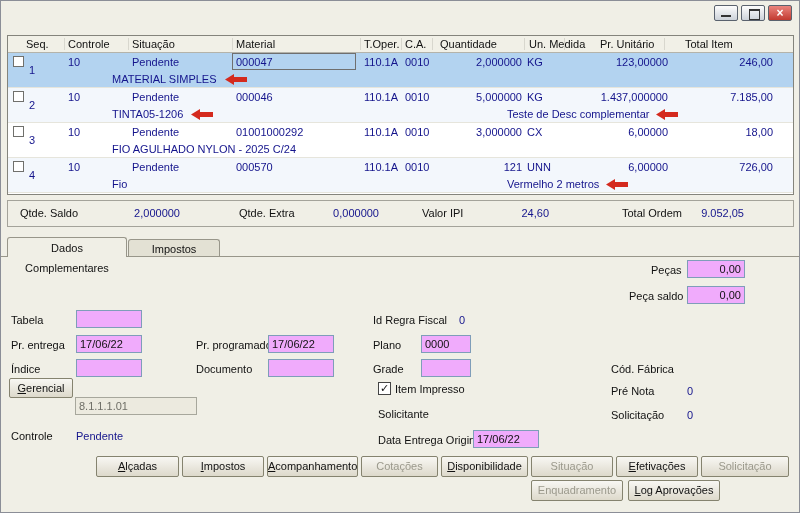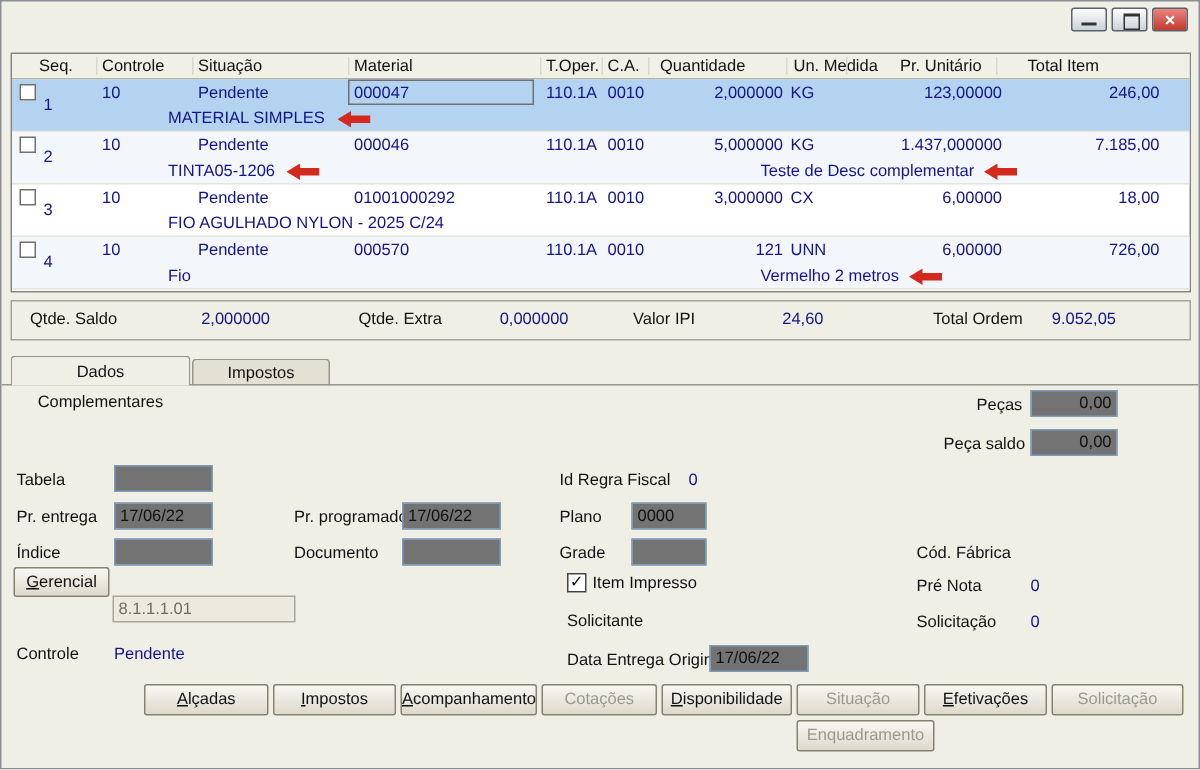--- a/index.html
+++ b/index.html
@@ -59,21 +59,21 @@
 
   
   .tab { position:absolute; text-align:center; border:1px solid #98968a; border-bottom:none; border-radius:3px 3px 0 0; cursor:default; }
   .tab.active { left:6px; top:236px; width:120px; height:20px; line-height:20px; background:#f0efe6; z-index:3; }
   .tab.inactive { left:127px; top:238px; width:92px; height:18px; line-height:18px; background:#e3e1d4; z-index:1; }
   .tab-line { position:absolute; left:0; right:0; top:255px; height:1px; background:#98968a; z-index:2; }
 
   
   .lbl { position:absolute; white-space:nowrap; color:#111; }
   .bval { position:absolute; white-space:nowrap; color:#14148c; }
-  .tbox { position:absolute; height:18px; border:1px solid #7f9db9; background:#737373;
+  .tbox { position:absolute; height:18px; border:1px solid #7f9db9; background:#f0abfc;
     font-family:inherit; font-size:11px; padding:0 3px; color:#111; }
   .tbox.num { text-align:right; }
   .tbox.dis { background:#eceadf; border-color:#a7a79c; color:#6e6e66; }
   .chk { position:absolute; width:13px; height:13px; background:#fff; border:1px solid #444;
     font-size:11px; line-height:11px; text-align:center; color:#111; }
 
   
   .btn { position:absolute; height:21px; background:linear-gradient(#f8f7f3,#ddd9cb);
     border:1px solid #85836f; border-radius:2px; font-family:inherit; font-size:11px;
     color:#111; text-align:center; line-height:19px; cursor:default; white-space:nowrap; }
@@ -281,14 +281,15 @@
   <button class="btn" style="left:95px;top:455px;width:83px"><u>A</u>lçadas</button>
   <button class="btn" style="left:181px;top:455px;width:82px"><u>I</u>mpostos</button>
   <button class="btn" style="left:266px;top:455px;width:91px"><u>A</u>companhamento</button>
   <button class="btn disabled" style="left:360px;top:455px;width:77px">Cotações</button>
   <button class="btn" style="left:440px;top:455px;width:87px"><u>D</u>isponibilidade</button>
   <button class="btn disabled" style="left:530px;top:455px;width:82px">Situação</button>
   <button class="btn" style="left:615px;top:455px;width:82px"><u>E</u>fetivações</button>
   <button class="btn disabled" style="left:700px;top:455px;width:88px">Solicitação</button>
 
   <button class="btn disabled" style="left:530px;top:479px;width:92px">Enquadramento</button>
+  <button class="btn" style="left:627px;top:479px;width:92px"><u>L</u>og Aprovações</button>
 
 </div>
 
 </body></html>

